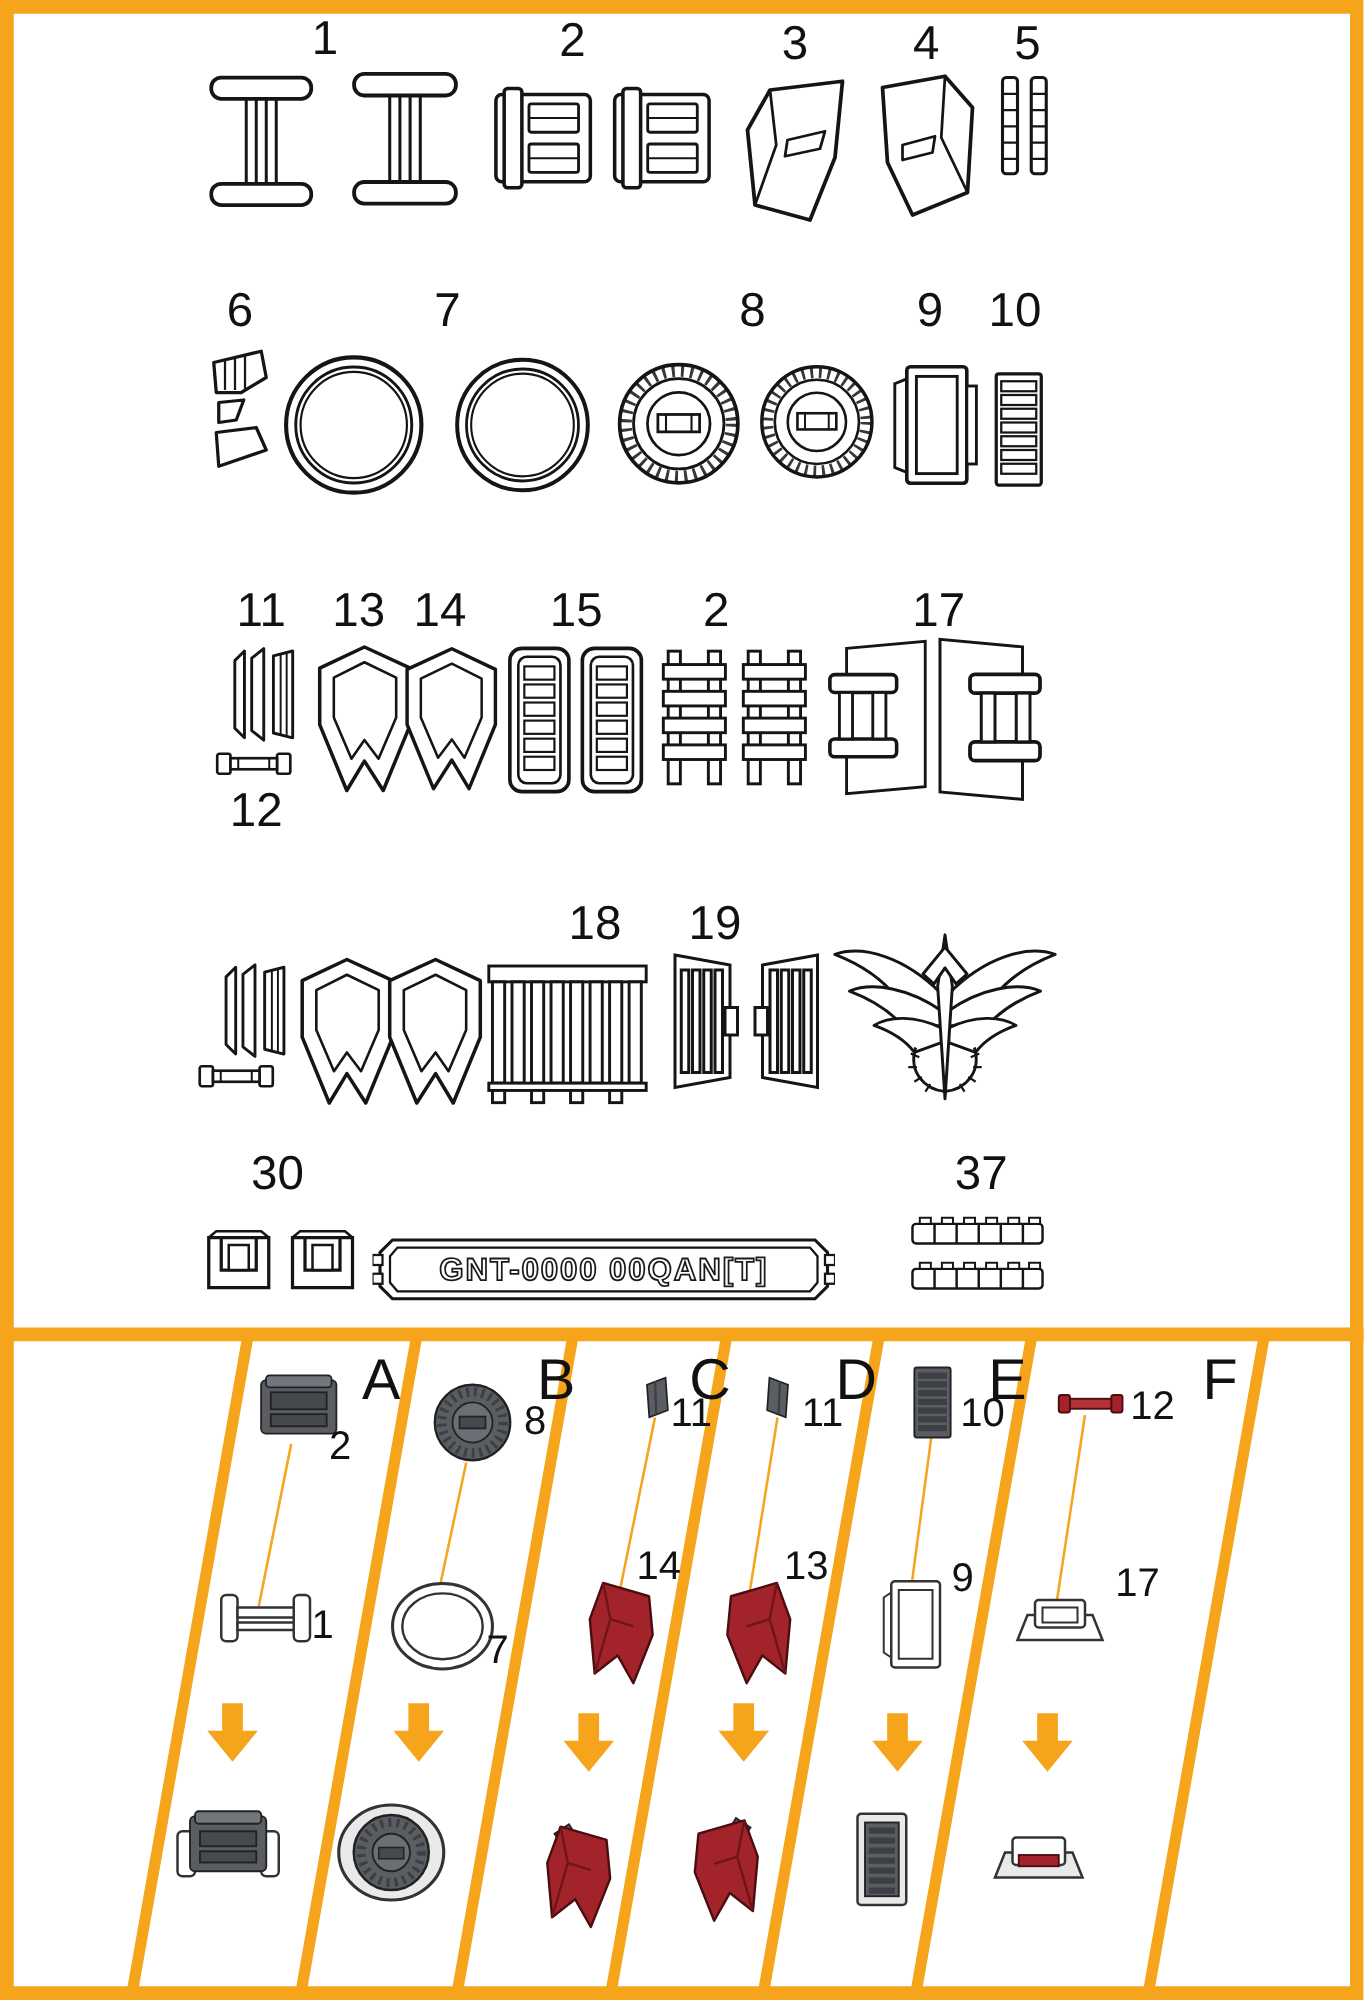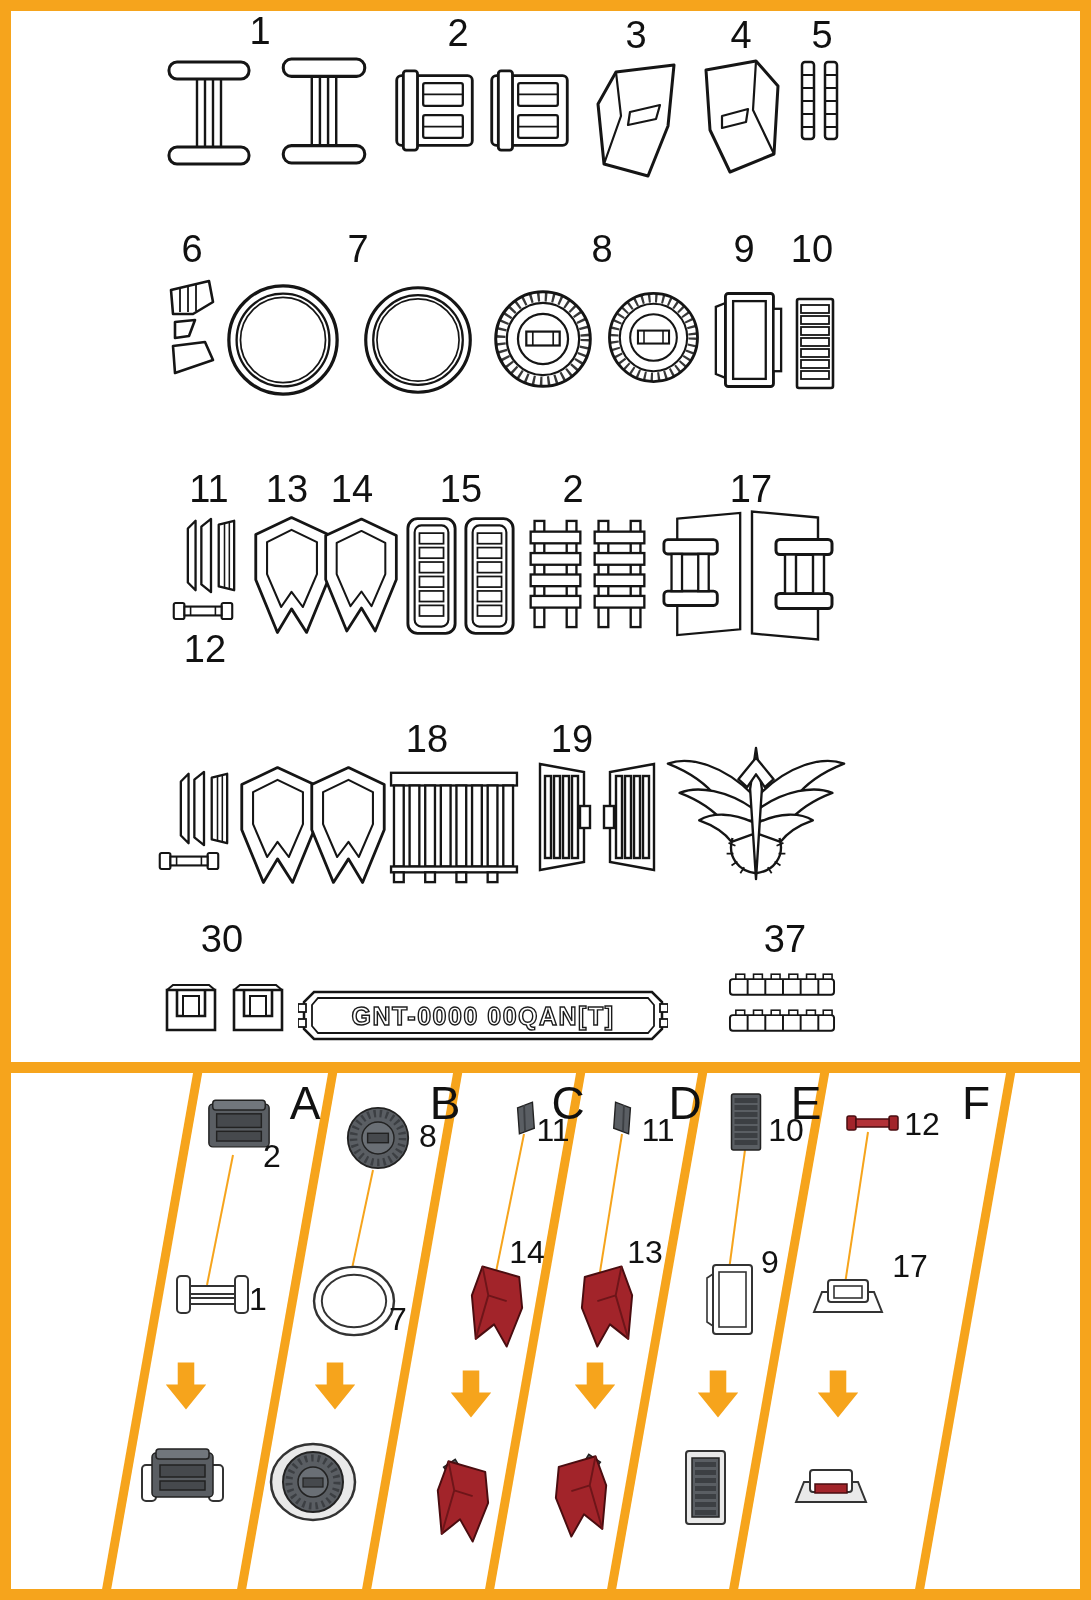--- a/index.html
+++ b/index.html
@@ -398,21 +398,21 @@
     </svg>
 <svg class="part" style="left:662px;top:508px;width:82px;height:132px" viewBox="0 0 86 132">
       <use href="#g-panel17"></use>
     </svg>
 <svg class="part" style="left:748px;top:508px;width:86px;height:135px" viewBox="0 0 86 132">
       <g transform="translate(86,0) scale(-1,1)">
         <use href="#g-panel17"></use>
       </g>
     </svg>
 
-<div class="plabel" style="left:427px;top:720px">18</div>
+<div class="plabel" style="left:476px;top:720px">18</div>
 <div class="plabel" style="left:572px;top:720px">19</div>
 
 <svg class="part" style="left:175px;top:768px;width:58px;height:82px" viewBox="0 0 60 85">
       <use href="#g-fins11"></use>
     </svg>
 <svg class="part" style="left:158px;top:848px;width:62px;height:26px" viewBox="0 0 70 28">
       <use href="#g-dumb12"></use>
     </svg>
 <svg class="part" style="left:238px;top:762px;width:80px;height:126px" viewBox="0 0 85 130">
       <use href="#g-chev13"></use>

